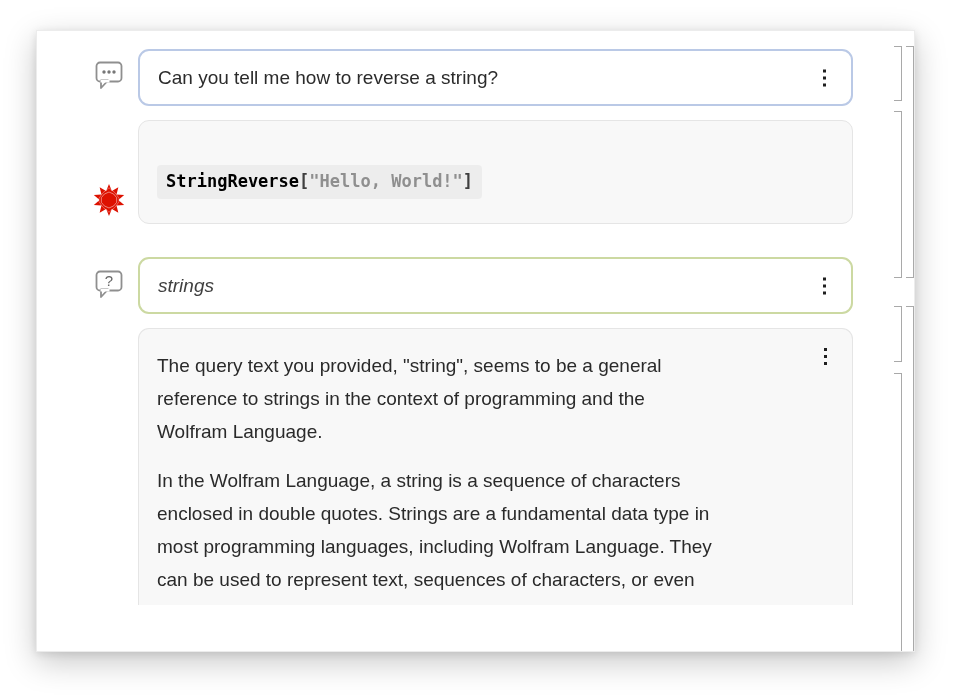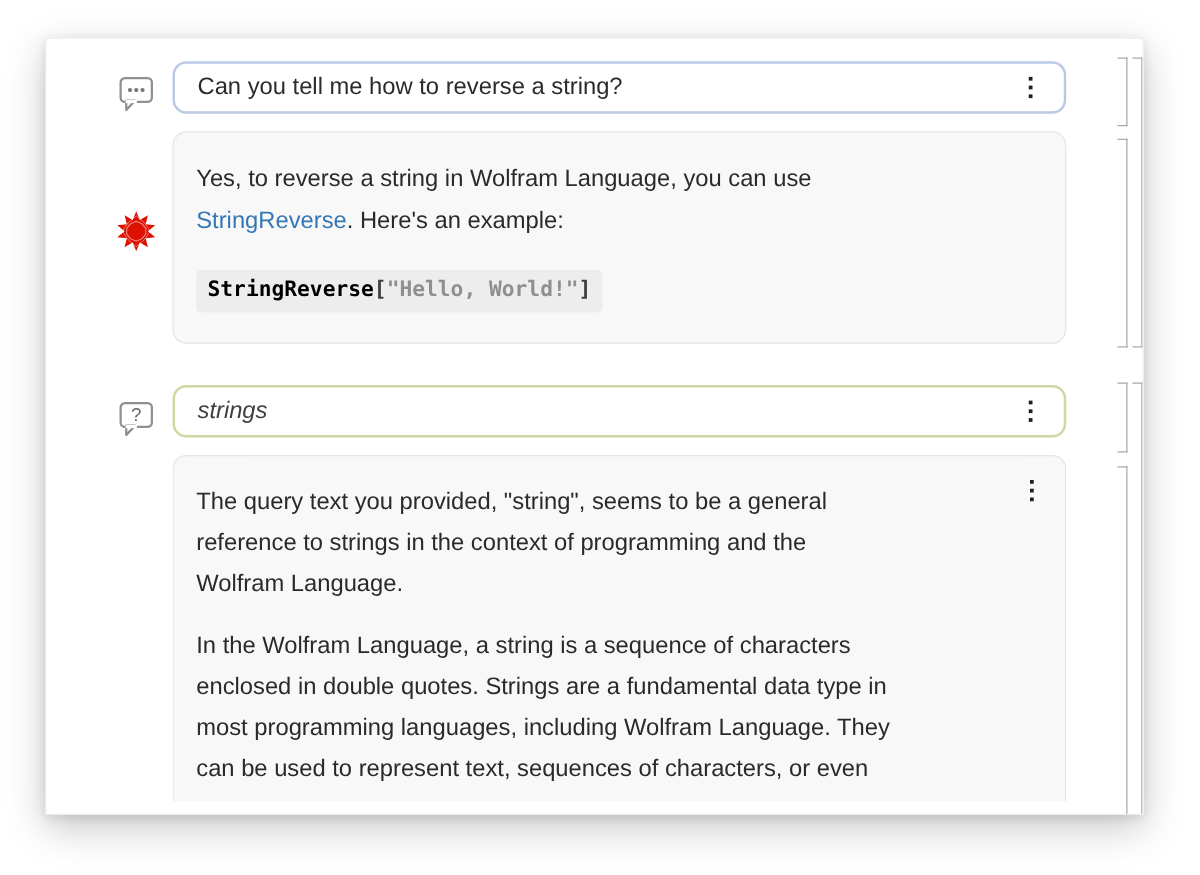--- a/index.html
+++ b/index.html
@@ -21,21 +21,21 @@
     overflow: hidden;
   }
   .row { position: relative; margin-left: 101px; width: 715px; }
   .row-input1 { margin-top: 18px; margin-bottom: 14px; }
   .row-resp1  { margin-bottom: 33px; }
   .row-input2 { margin-bottom: 14px; }
   .gutter-icon { position: absolute; left: -46px; width: 34px; height: 36px; }
   .chat-input {
     position: relative;
     display: flex; align-items: center;
-    height: 42px;
+    height: 57px;
     padding: 0 48px 0 18px;
     background: #ffffff;
     border-radius: 11px;
     font-size: 19px; color: #2b2b2b;
   }
   .chat-input.blue  { border: 2px solid #bac9e6; }
   .chat-input.green { border: 2px solid #ccd9a2; }
   .chat-input.green .cell-text { font-style: italic; color: #3f3f3f; }
   .kebab {
     position: absolute; right: 22px; top: 50%;
@@ -117,21 +117,20 @@
       </div>
     </div>
 
     <div class="row row-resp1">
       <svg class="gutter-icon" style="top:63px;height:34px" viewBox="0 0 32 32">
         <polygon fill="#dd1100" points="16,1 18.7,7.6 24.8,3.9 23.1,10.8 30.3,11.4 24.8,16 30.3,20.6 23.1,21.2 24.8,28.1 18.7,24.4 16,31 13.3,24.4 7.2,28.1 8.9,21.2 1.7,20.6 7.2,16 1.7,11.4 8.9,10.8 7.2,3.9 13.3,7.6"></polygon>
         <polygon fill="none" stroke="#ffffff" stroke-width="0.8" opacity="0.55" points="16,8.5 20.4,10.4 23.2,13.8 23.2,18.2 20.4,21.6 16,23.5 11.6,21.6 8.8,18.2 8.8,13.8 11.6,10.4"></polygon>
         <polygon fill="none" stroke="#ffffff" stroke-width="0.7" opacity="0.45" points="16,4.5 22,9.5 26.5,16 22,22.5 16,27.5 10,22.5 5.5,16 10,9.5"></polygon>
       </svg>
       <div class="chat-output">
-        <div class="para"><span>Yes, to reverse a string in Wolfram Language, you can use</span><br><a class="wl-link" href="#">StringReverse</a><span>. Here's an example:</span></div>
         <div class="codeblock"><span class="fn">StringReverse</span><span class="brk">[</span><span class="str">"Hello, World!"</span><span class="brk">]</span></div>
       </div>
     </div>
 
     <div class="row row-input2">
       <svg class="gutter-icon" style="top:8px" viewBox="0 0 34 36">
         <rect x="4.5" y="6.5" width="25" height="19" rx="3.5" fill="#ffffff" stroke="#8f8f8f" stroke-width="1.8"></rect>
         <polygon points="9,24.5 9,32 16,24.5" fill="#ffffff" stroke="#8f8f8f" stroke-width="1.8" stroke-linejoin="round"></polygon>
         <rect x="8.5" y="24" width="9" height="2.5" fill="#ffffff"></rect>
         <text x="17" y="21" text-anchor="middle" font-size="15" fill="#666666" font-family="Liberation Sans, sans-serif">?</text>

